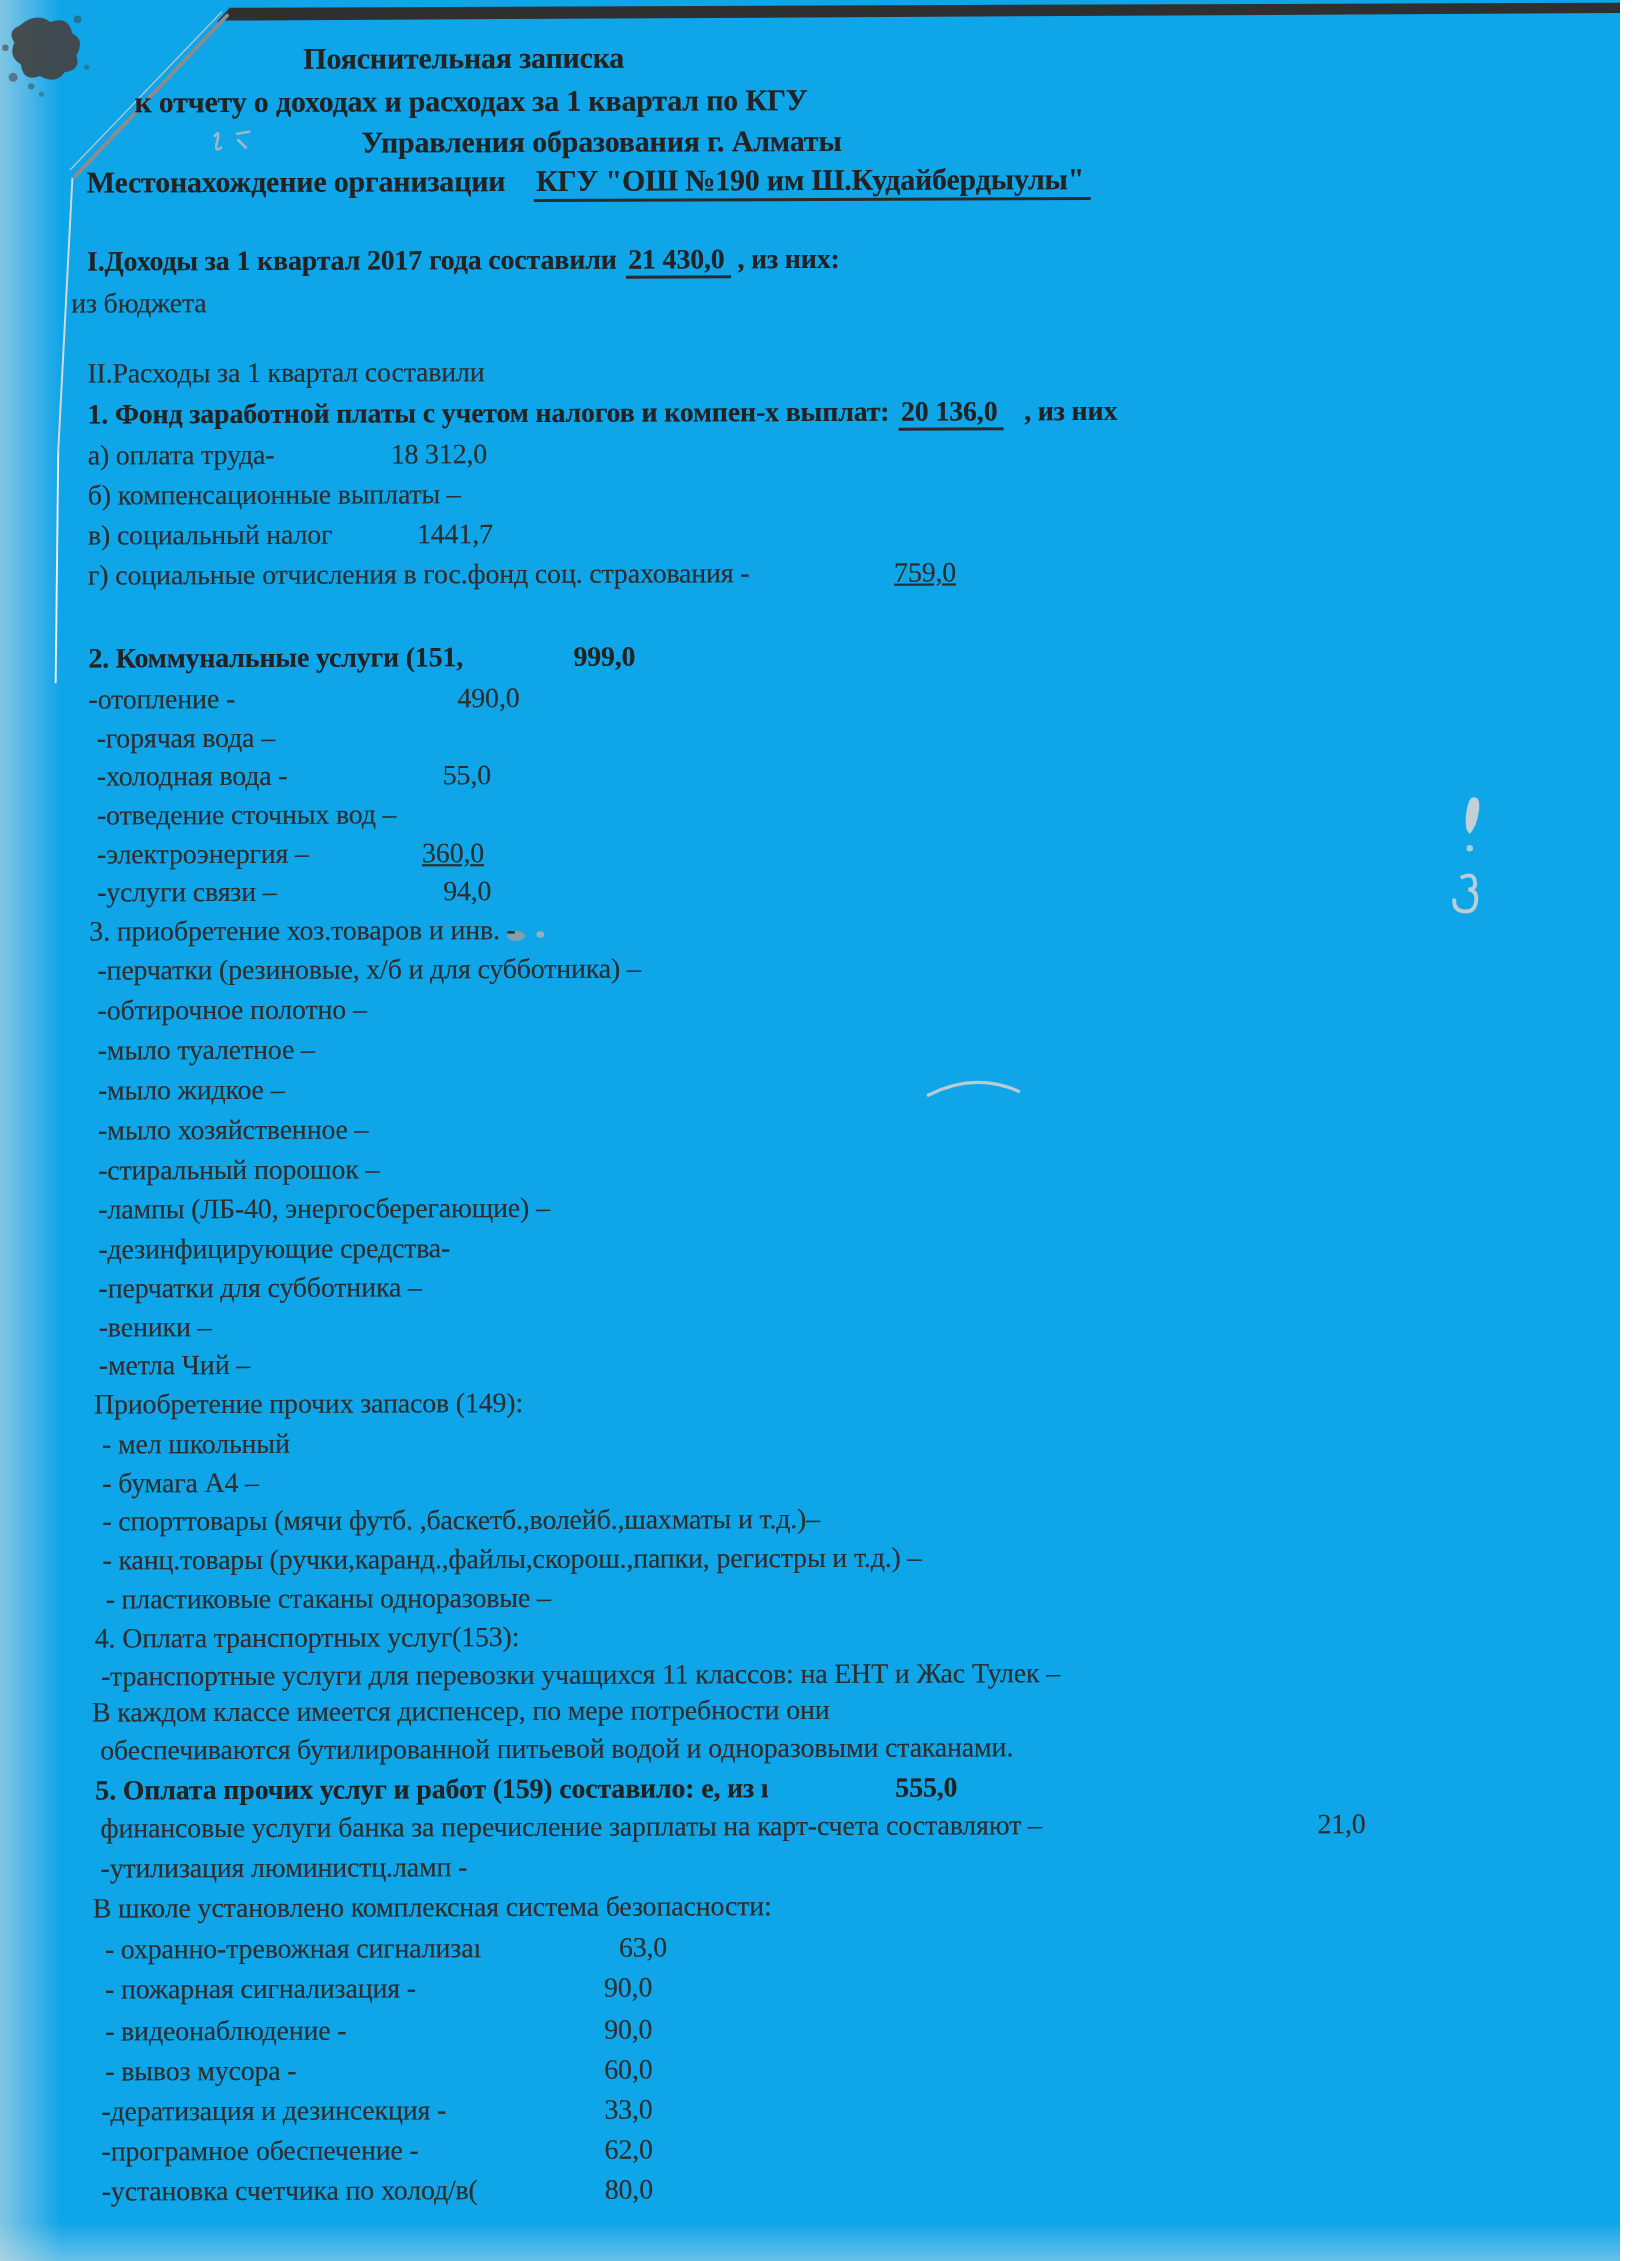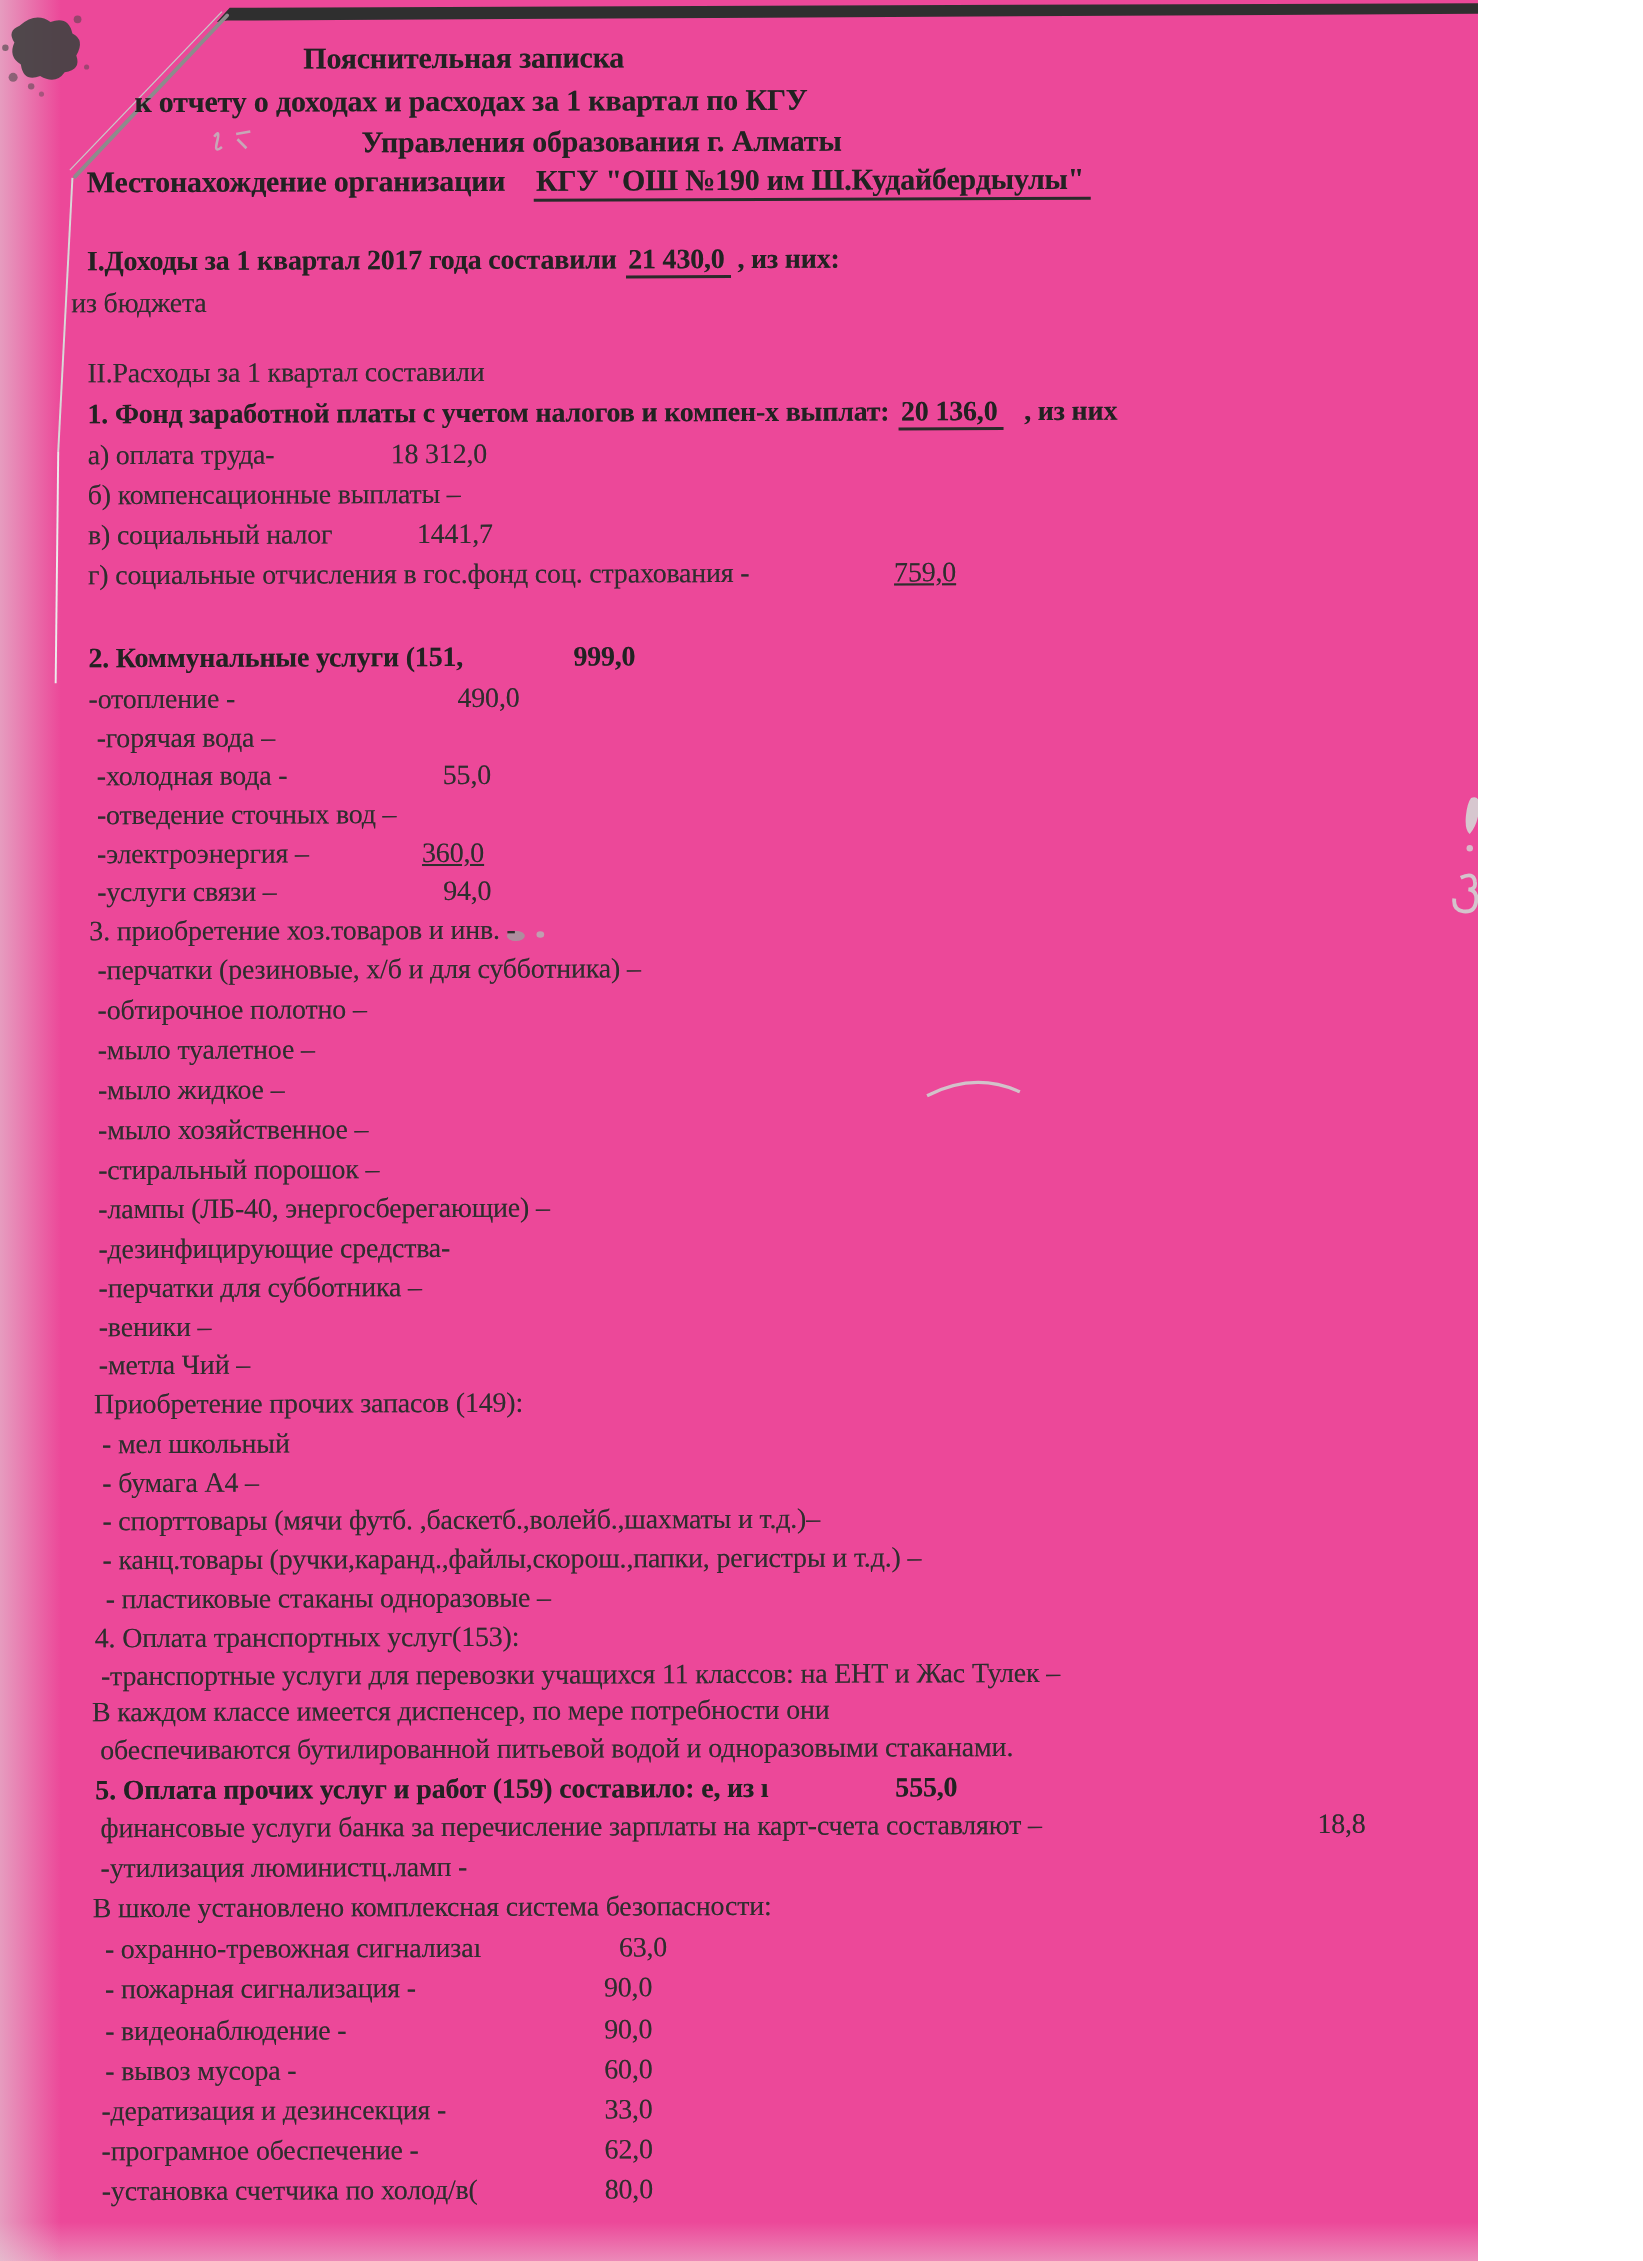--- a/index.html
+++ b/index.html
@@ -1,19 +1,19 @@
 <!DOCTYPE html>
 <html style="font-size:10.3px"><head>
 <meta charset="utf-8">
 <style>
   html,body{margin:0;padding:0;background:#ffffff;}
   .page{
     position:relative;
-    width:1478px;height:2261px;
-    background:#ec4899;
+    width:1620px;height:2261px;
+    background:#0ea5e9;
     overflow:hidden;
     font-family:"Liberation Serif","DejaVu Serif",serif;
     color:#2e2e2e;
     text-align:right;
   }
   .edge-shade{
     position:absolute;inset:0;
     background:linear-gradient(90deg, rgba(225,225,222,.55) 0px, rgba(255,255,255,0) 61px),
                linear-gradient(0deg, rgba(235,235,232,.4) 0px, rgba(255,255,255,0) 39px);
     pointer-events:none;
@@ -134,21 +134,21 @@
         <div class="line" style="top: 1427px; left: 101px;"><span>- мел школьный</span></div>
         <div class="line" style="top: 1466px; left: 101px;"><span>- бумага А4 –</span></div>
         <div class="line" style="top: 1504px; left: 101px;"><span>- спорттовары (мячи футб. ,баскетб.,волейб.,шахматы и т.д.)–</span></div>
         <div class="line" style="top: 1543px; left: 101px;"><span>- канц.товары (ручки,каранд.,файлы,скорош.,папки, регистры  и т.д.) –</span></div>
         <div class="line" style="top: 1582px; left: 104px;"><span>- пластиковые стаканы одноразовые –</span></div>
         <div class="line" style="top: 1621px; left: 93px;"><span>4. Оплата транспортных услуг(153):</span></div>
         <div class="line" style="top: 1659px; left: 99px;"><span>-транспортные услуги для перевозки учащихся 11 классов: на ЕНТ и Жас Тулек –</span></div>
         <div class="line" style="top: 1695px; left: 90px;"><span>В каждом классе  имеется диспенсер, по мере потребности они</span></div>
         <div class="line" style="top: 1733px; left: 98px;"><span>обеспечиваются бутилированной питьевой водой и одноразовыми стаканами.</span></div>
         <div class="line b" style="top: 1773px; left: 93px;"><span>5. Оплата прочих услуг и работ (159) составило: е, из ı</span><span class="val b" style="left: 800px;">555,0</span></div>
-        <div class="line" style="top: 1811px; left: 98px;"><span>финансовые услуги банка за перечисление зарплаты на карт-счета составляют –</span><span class="val" style="left: 1217px;">18,8</span></div>
+        <div class="line" style="top: 1811px; left: 98px;"><span>финансовые услуги банка за перечисление зарплаты на карт-счета составляют –</span><span class="val" style="left: 1217px;">21,0</span></div>
         <div class="line" style="top: 1851px; left: 98px;"><span>-утилизация люминистц.ламп -</span></div>
         <div class="line" style="top: 1891px; left: 90px;"><span>В школе установлено комплексная система безопасности:</span></div>
         <div class="line" style="top: 1932px; left: 102px;"><span>- охранно-тревожная сигнализаı</span><span class="val" style="left: 499px; margin-left: 15px;">63,0</span></div>
         <div class="line" style="top: 1972px; left: 102px;"><span>- пожарная сигнализация -</span><span class="val" style="left: 499px;">90,0</span></div>
         <div class="line" style="top: 2014px; left: 102px;"><span>- видеонаблюдение -</span><span class="val" style="left: 499px;">90,0</span></div>
         <div class="line" style="top: 2054px; left: 102px;"><span>- вывоз мусора -</span><span class="val" style="left: 499px;">60,0</span></div>
         <div class="line" style="top: 2094px; left: 98px;"><span>-дератизация и дезинсекция -</span><span class="val" style="left: 503px;">33,0</span></div>
         <div class="line" style="top: 2134px; left: 98px;"><span>-програмное обеспечение -</span><span class="val" style="left: 503px;">62,0</span></div>
         <div class="line" style="top: 2174px; left: 98px;"><span>-установка счетчика по холод/в(</span><span class="val" style="left: 503px;">80,0</span></div>
       </div>

